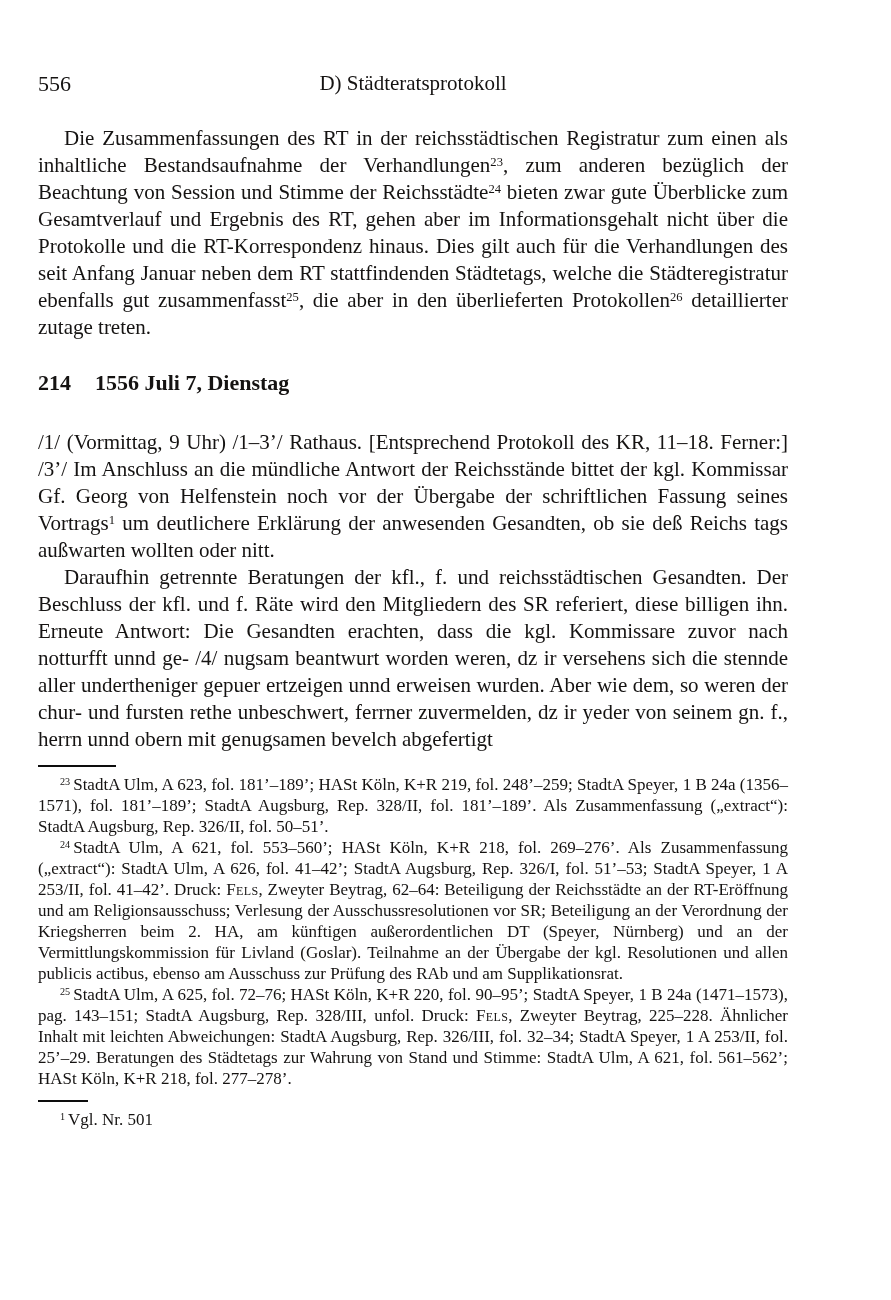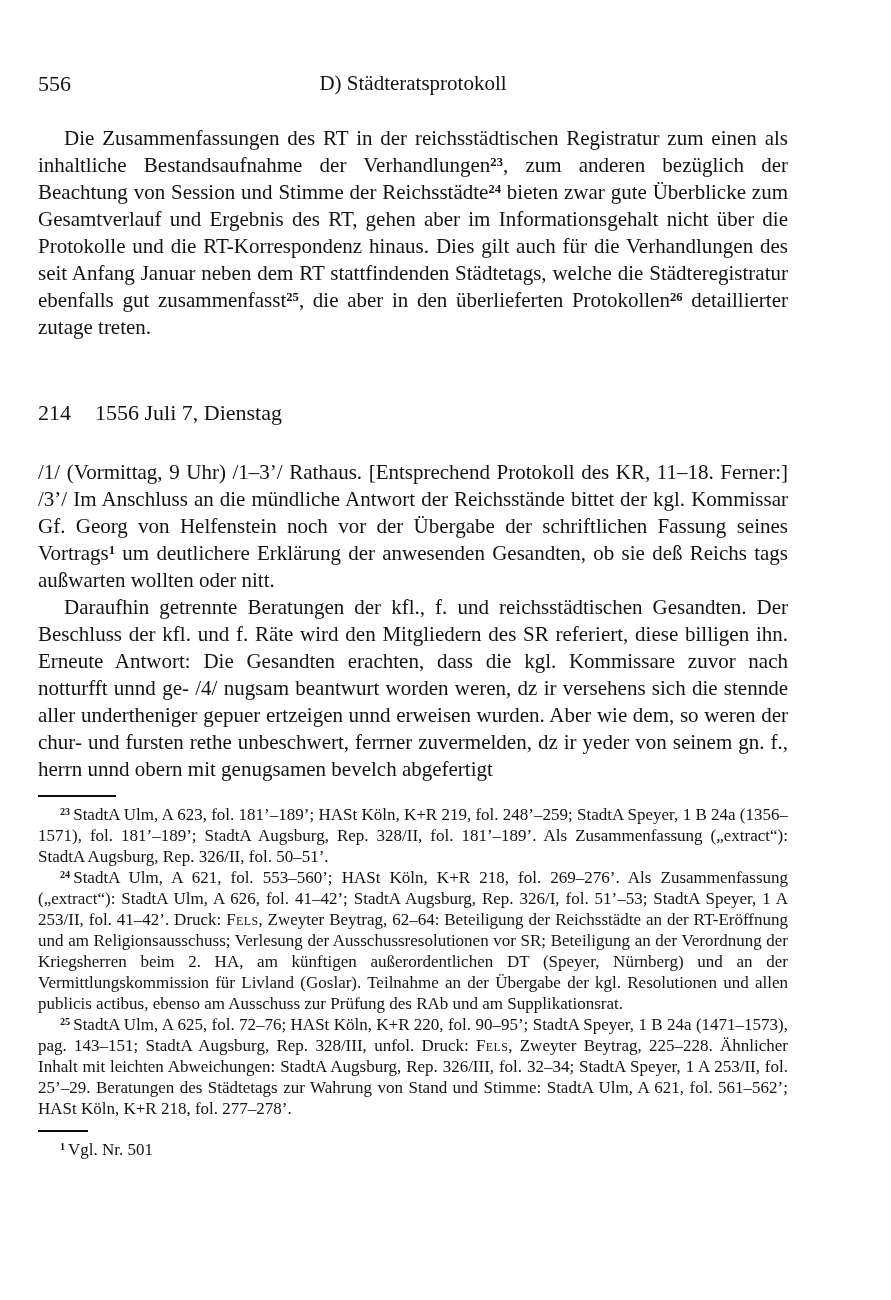--- a/index.html
+++ b/index.html
@@ -29,45 +29,44 @@
   
   .bodytext {
     font-size: 21px;
     line-height: 27px;
     text-align: justify;
     margin: 0;
   }
   .intro { margin-top: 28px; text-indent: 26px; }
 
   .entry-heading {
-    margin-top: 58px;
+    margin-top: 28px;
     font-size: 22px;
     line-height: 28px;
-    font-weight: normal;
+    font-weight: bold;
   }
   .entry-date { margin-left: 24px; }
 
   .vorbemerk { margin-left: 59px; margin-top: 32px; }
   .vorbemerk p { margin: 0; }
 
   .protocol-1 { }
   .protocol-2 { text-indent: 26px; }
 
   
   .seg-i  { }
   .seg-r  { font-style: normal; }
   .seg-sc { font-style: normal; font-variant: small-caps; letter-spacing: 0.02em; }
   sup.seg-sup {
     font-style: normal;
     font-size: 0.60em;
     line-height: 0;
     vertical-align: baseline;
     position: relative;
     top: -0.5em;
-    font-weight: bold;
   }
 
   
   .fn-rule {
     border: none;
     border-top: 2px solid #0d0d0d;
     width: 78px;
     margin: 12px 0 7px 0;
   }
   .fn-rule-2 { width: 50px; margin: 11px 0 7px 0; }

